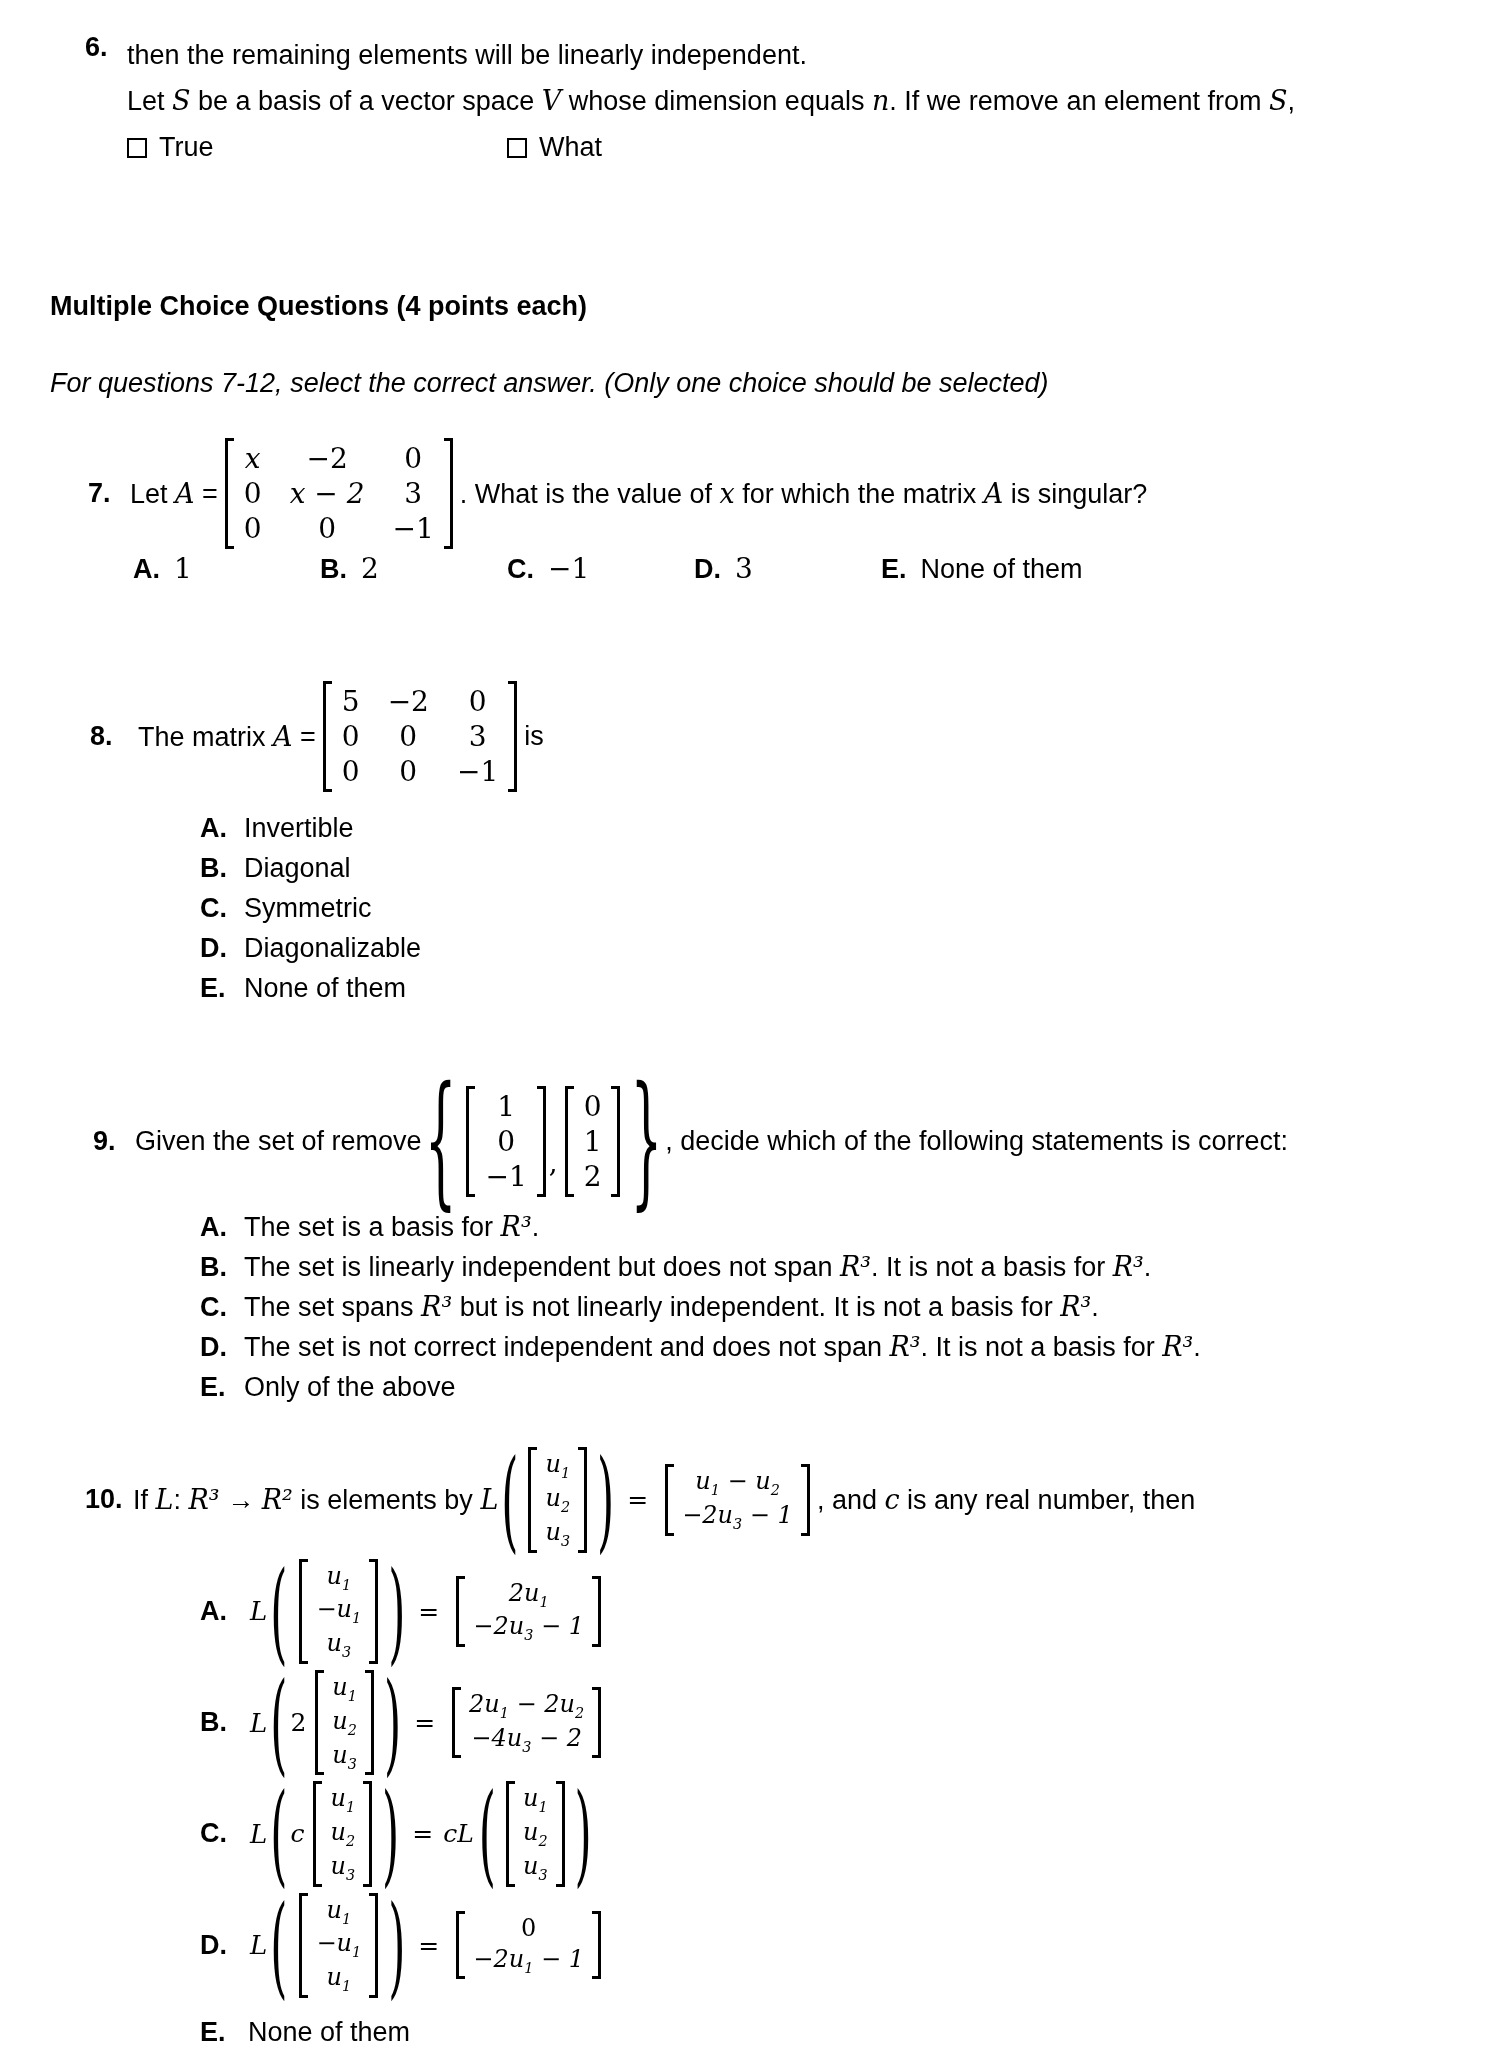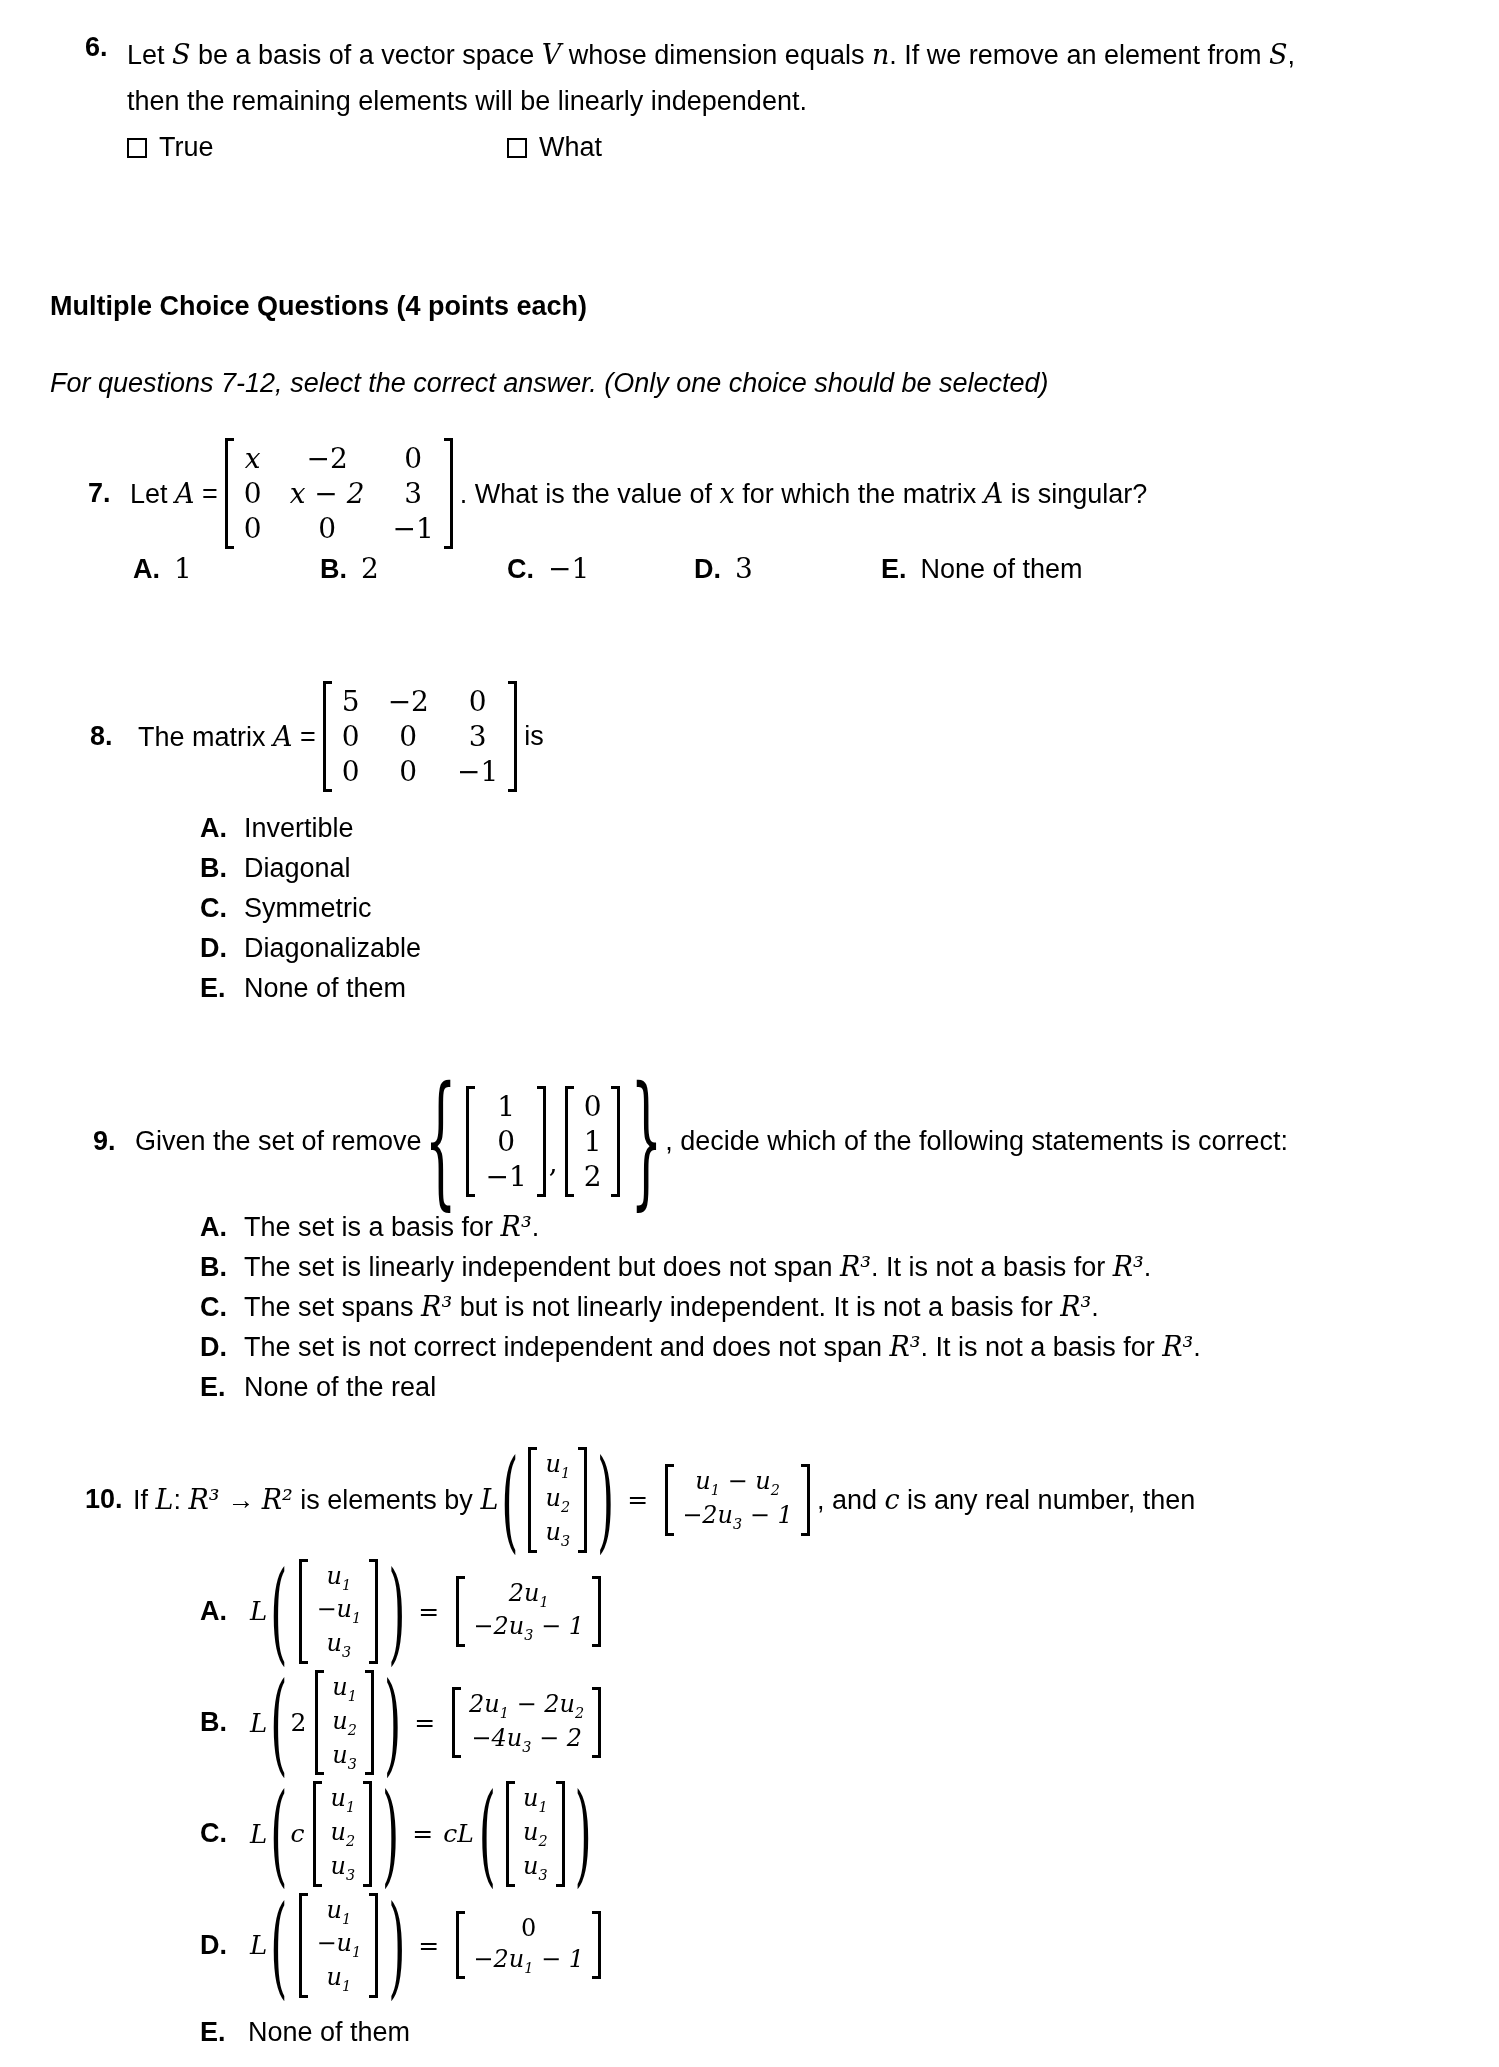--- a/index.html
+++ b/index.html
@@ -90,22 +90,22 @@
   .q10row.textrow { line-height: 40px; margin-top: 12px; min-height: 44px; }
 </style>
 </head>
 <body>
 
 <div class="page">
 
   <section class="q" id="q6">
     <span class="qnum">6.</span>
     <div class="qbody">
+      <div class="line"><span>then the remaining elements will be linearly independent.</span></div>
       <div class="line"><span>Let </span><span class="mi">S</span><span> be a basis of a vector space </span><span class="mi">V</span><span> whose dimension equals </span><span class="mi">n</span><span>. If we remove an element from </span><span class="mi">S</span><span>,</span></div>
-      <div class="line"><span>then the remaining elements will be linearly independent.</span></div>
       <div class="tf-row">
         <div class="tf-opt" style="width:380px">
           <span class="cbx"></span><span>True</span>
         </div>
         <div class="tf-opt">
           <span class="cbx"></span><span>What</span>
         </div>
       </div>
     </div>
   </section>
@@ -227,21 +227,21 @@
       <div class="vc">
           <span class="olab">C.</span>
           <span class="rich"><span>The set spans </span><span class="mi">R³</span><span> but is not linearly independent. It is not a basis for </span><span class="mi">R³</span><span>.</span></span>
         </div>
       <div class="vc">
           <span class="olab">D.</span>
           <span class="rich"><span>The set is not correct independent and does not span </span><span class="mi">R³</span><span>. It is not a basis for </span><span class="mi">R³</span><span>.</span></span>
         </div>
       <div class="vc">
           <span class="olab">E.</span>
-          <span class="rich"><span>None of the real</span></span>
+          <span class="rich"><span>Only of the above</span></span>
         </div>
     </div>
   </section>
 
   <section class="q small-math" id="q10">
     <div class="mrow">
       <span class="qnum">10.</span>
       <span class="rich"><span>If </span><span class="mi">L</span><span>: </span><span class="mi">R³</span><span> → </span><span class="mi">R²</span><span> is elements by </span><span class="mi">L</span></span>
       <span class="paren">(</span>
       <span class="mx">

